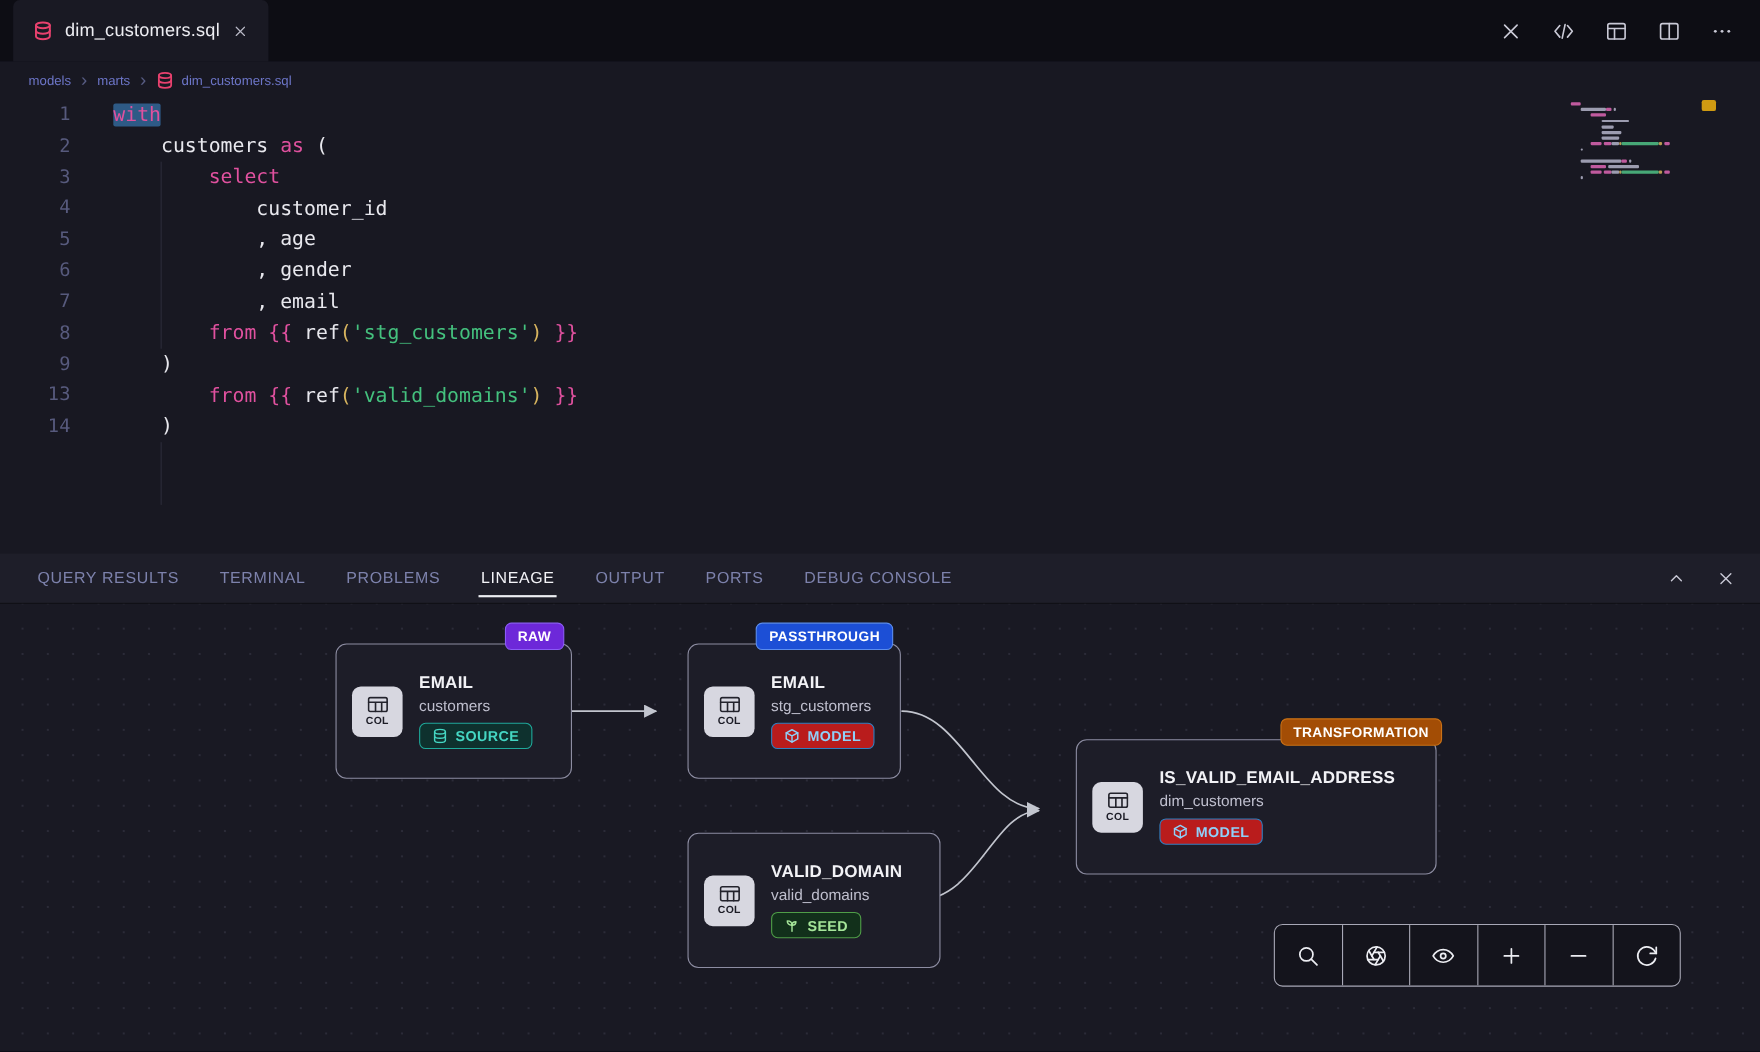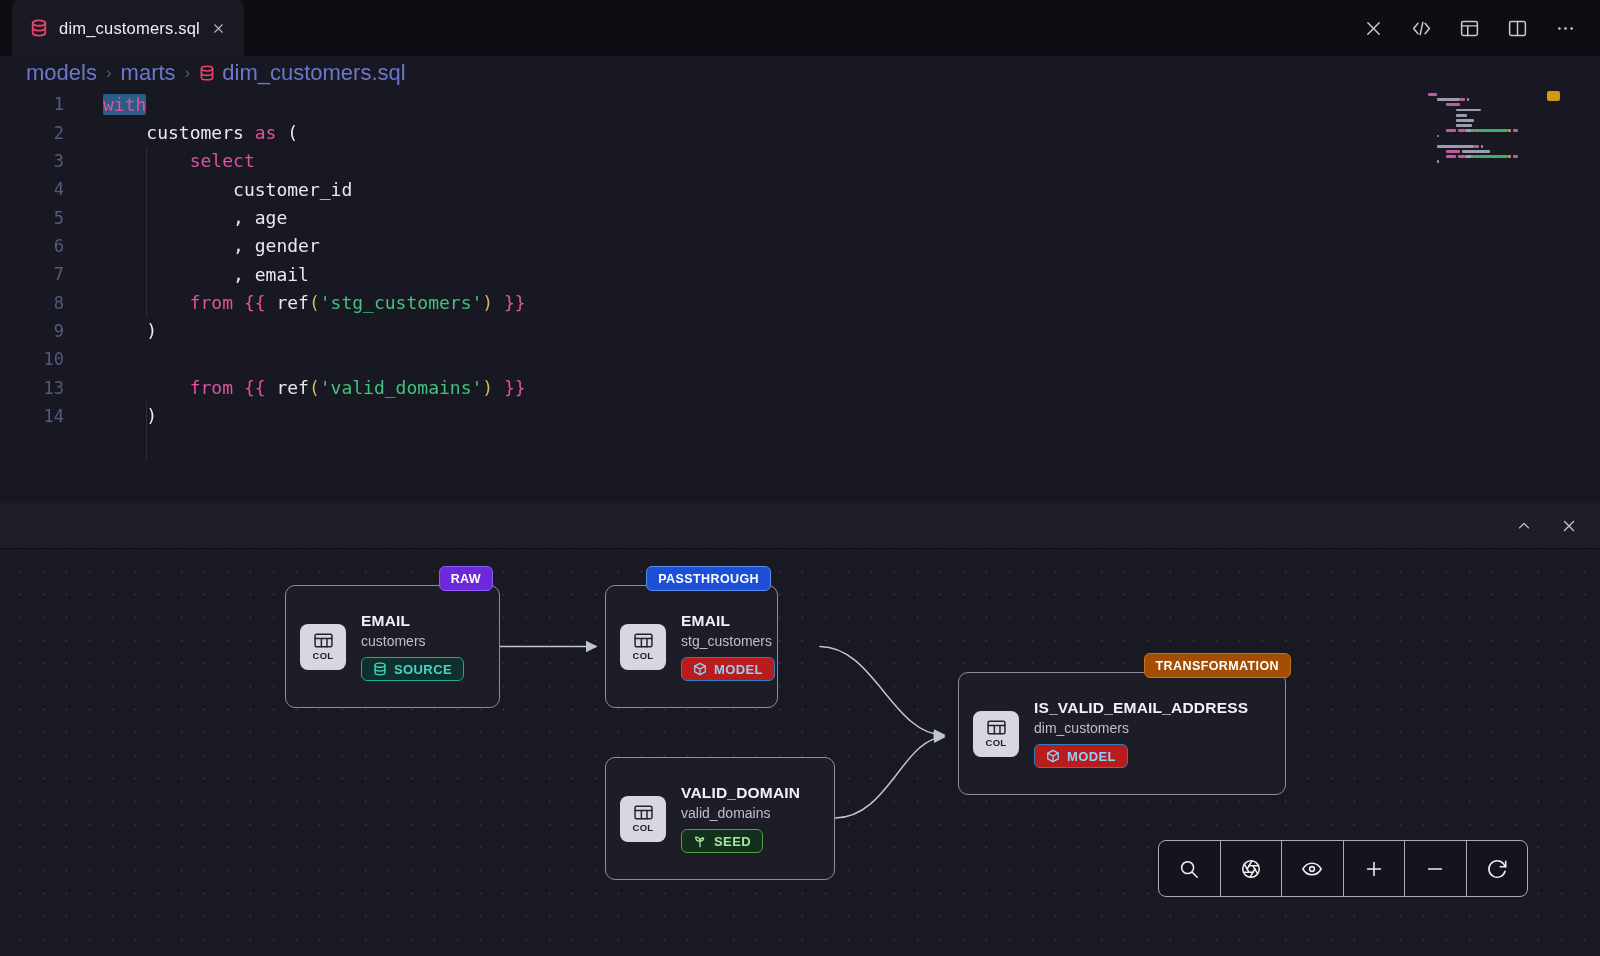--- a/index.html
+++ b/index.html
@@ -16,21 +16,21 @@
   .tab-close svg { width:15px; height:15px; }
   .db-icon { color:#e8416e; display:flex; }
   .db-icon svg { width:18px; height:18px; stroke-width:1.6; }
   .tab-actions { margin-left:auto; display:flex; align-items:center; gap:27px; padding-right:24px; }
   .action { color:#c9c9d6; display:flex; cursor:pointer; }
   .action svg { width:21px; height:21px; }
 
   
   .breadcrumb { height:34px; display:flex; align-items:center; gap:9px;
                 padding-left:26px; background:#181822; }
-  .crumb { display:flex; align-items:center; gap:7px; color:#6d76c9; font-size:22px; cursor:pointer; }
+  .crumb { display:flex; align-items:center; gap:7px; color:#6d76c9; font-size:12px; cursor:pointer; }
   .crumb-sep { color:#585d84; font-size:17px; }
   .crumb-icon { color:#e8416e; display:flex; }
   .crumb-icon svg { width:16px; height:16px; stroke-width:1.6; }
 
   
   .editor { position:relative; height:413px; background:#181822; overflow:hidden;
             font-family:"DejaVu Sans Mono", monospace; }
   .line { display:flex; align-items:center; height:28.35px; white-space:pre; }
   .gutter { width:64px; flex:none; text-align:right; color:#575a7d; font-size:17px; }
   .codeln { margin-left:39px; font-size:18px; white-space:pre; }
@@ -61,21 +61,21 @@
                    padding-right:22px; color:#c9c9d6; }
   .panel-action { display:flex; cursor:pointer; }
   .panel-action svg { width:18px; height:18px; }
 
   
   .canvas { position:relative; height:407px; overflow:hidden; background-color:#191923;
             background-image:radial-gradient(circle, #2b2b38 1.3px, transparent 1.4px);
             background-size:23px 23px; background-position:9px 11px; }
   .edges { position:absolute; inset:0; width:100%; height:100%; pointer-events:none; color:#c2c5ce; }
   .edge { fill:none; stroke:#c2c5ce; stroke-width:1.5; }
-  .nodes { position:absolute; inset:0; }
+  .nodes { position:absolute; inset:0;margin-left:20px; }
   .node { position:absolute; background:#1d1d28; border:1px solid #8d8da2; border-radius:10px;
           display:flex; align-items:center; gap:15px; padding:12px 16px 12px 14px; cursor:pointer; }
   .node-icon { width:46px; height:46px; background:#d7d7e0; border-radius:8px; flex:none;
                display:flex; flex-direction:column; align-items:center; justify-content:center;
                gap:2px; color:#23232c; }
   .node-icon svg { width:19px; height:15px; stroke-width:1.4; }
   .node-icon .col { font-size:9.5px; font-weight:bold; letter-spacing:0.3px; color:#1c1c26; }
   .node-body { display:flex; flex-direction:column; gap:3px; }
   .node-title { font-size:15.5px; font-weight:700; color:#f2f2f6; letter-spacing:0.2px; }
   .node-sub { font-size:14px; color:#bfbfce; }
@@ -184,21 +184,20 @@
     <div>
         <div class="line"><span class="gutter">1</span><span class="codeln"><span class="tk-kw tk-sel">with</span></span></div>
         <div class="line"><span class="gutter">2</span><span class="codeln"><span class="tk-id">    customers </span><span class="tk-kw">as</span><span class="tk-id"> (</span></span></div>
         <div class="line"><span class="gutter">3</span><span class="codeln"><span class="tk-kw">        select</span></span></div>
         <div class="line"><span class="gutter">4</span><span class="codeln"><span class="tk-id">            customer_id</span></span></div>
         <div class="line"><span class="gutter">5</span><span class="codeln"><span class="tk-id">            , age</span></span></div>
         <div class="line"><span class="gutter">6</span><span class="codeln"><span class="tk-id">            , gender</span></span></div>
         <div class="line"><span class="gutter">7</span><span class="codeln"><span class="tk-id">            , email</span></span></div>
         <div class="line"><span class="gutter">8</span><span class="codeln"><span class="tk-kw">        from</span><span class="tk-jinja"> {{ </span><span class="tk-id">ref</span><span class="tk-paren">(</span><span class="tk-str">'stg_customers'</span><span class="tk-paren">)</span><span class="tk-jinja"> }}</span></span></div>
         <div class="line"><span class="gutter">9</span><span class="codeln"><span class="tk-id">    )</span></span></div>
-        <div class="line"><span class="gutter">10</span><span class="codeln"></span></div>
         <div class="line"><span class="gutter">13</span><span class="codeln"><span class="tk-kw">        from</span><span class="tk-jinja"> {{ </span><span class="tk-id">ref</span><span class="tk-paren">(</span><span class="tk-str">'valid_domains'</span><span class="tk-paren">)</span><span class="tk-jinja"> }}</span></span></div>
         <div class="line"><span class="gutter">14</span><span class="codeln"><span class="tk-id">    )</span></span></div>
       </div>
     <div class="indent-guide g1"></div>
     <div class="indent-guide g2"></div>
     <div class="minimap">
         <div class="mm-row">
           <span style="width: 9.2px; background: rgb(192, 90, 158);"></span>
         </div>
         <div class="mm-row">
@@ -273,20 +272,29 @@
         <div class="mm-row">
           <span style="width: 9.2px;"></span>
           <span style="width: 2.3px; background: rgb(156, 156, 176);"></span>
         </div>
         <div class="mm-row"></div>
       </div>
     <div class="scroll-marker"></div>
   </section>
 
   <section class="panel-header">
+    <div class="panel-tabs">
+        <span class="panel-tab">QUERY RESULTS</span>
+        <span class="panel-tab">TERMINAL</span>
+        <span class="panel-tab">PROBLEMS</span>
+        <span class="panel-tab active">LINEAGE</span>
+        <span class="panel-tab">OUTPUT</span>
+        <span class="panel-tab">PORTS</span>
+        <span class="panel-tab">DEBUG CONSOLE</span>
+      </div>
     <div class="panel-actions">
         <span class="panel-action">
           <svg viewBox="0 0 24 24">
             <polyline points="6 14.5 12 8.5 18 14.5"></polyline>
           </svg>
         </span>
         <span class="panel-action">
           <svg viewBox="0 0 24 24">
             <path d="M6 6l12 12M18 6L6 18"></path>
           </svg>
@@ -323,21 +331,21 @@
                 <svg viewBox="0 0 16 16">
                   <ellipse cx="8" cy="3.6" rx="5.6" ry="2.4"></ellipse>
                   <path d="M2.4 3.6v8.8c0 1.3 2.5 2.4 5.6 2.4s5.6-1.1 5.6-2.4V3.6"></path>
                   <path d="M2.4 8c0 1.3 2.5 2.4 5.6 2.4S13.6 9.3 13.6 8"></path>
                 </svg>
               </span>
               <span>SOURCE</span>
             </span>
           </div>
         </div>
-        <div class="node" style="left: 605px; top: 36px; width: 173px; height: 123px;">
+        <div class="node" style="left: 605px; top: 36px; width: 194px; height: 123px;">
           <span class="tag passthrough">PASSTHROUGH</span>
           <div class="node-icon">
             <svg viewBox="0 0 18 14">
               <rect x="1" y="1" width="16" height="12" rx="1.5"></rect>
               <path d="M1 5h16M7 5v8M12.3 5v8"></path>
             </svg>
             <span class="col">COL</span>
           </div>
           <div class="node-body">
             <div class="node-title">EMAIL</div>

